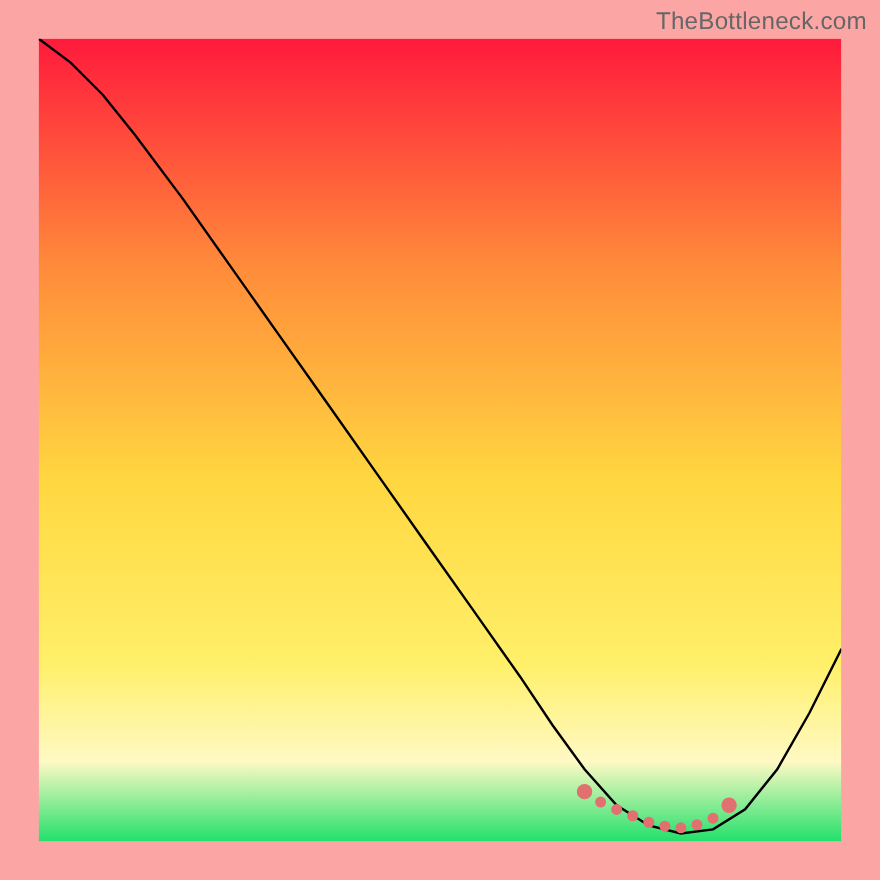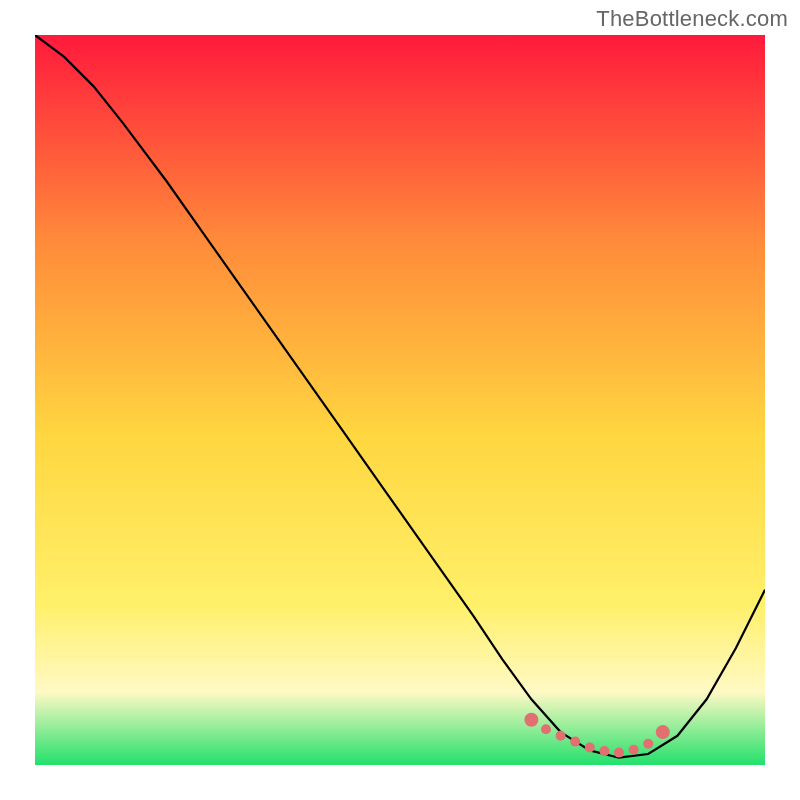--- a/index.html
+++ b/index.html
@@ -1,21 +1,21 @@
 <!DOCTYPE html>
 <html><head>
 <meta charset="utf-8">
 <style>
   * { margin: 0; padding: 0; box-sizing: border-box; }
   html, body { width: 800px; height: 800px; background: #000; overflow: hidden; }
   .frame {
     position: relative;
     width: 800px;
     height: 800px;
-    background: #ffffff;
+    background: #fca5a5;
   }
   .watermark {
     position: absolute;
     top: 6px;
     right: 12px;
     color: #666;
     font-family: Arial, Helvetica, sans-serif;
     font-size: 22px;
     font-weight: 400;
     letter-spacing: 0.2px;

